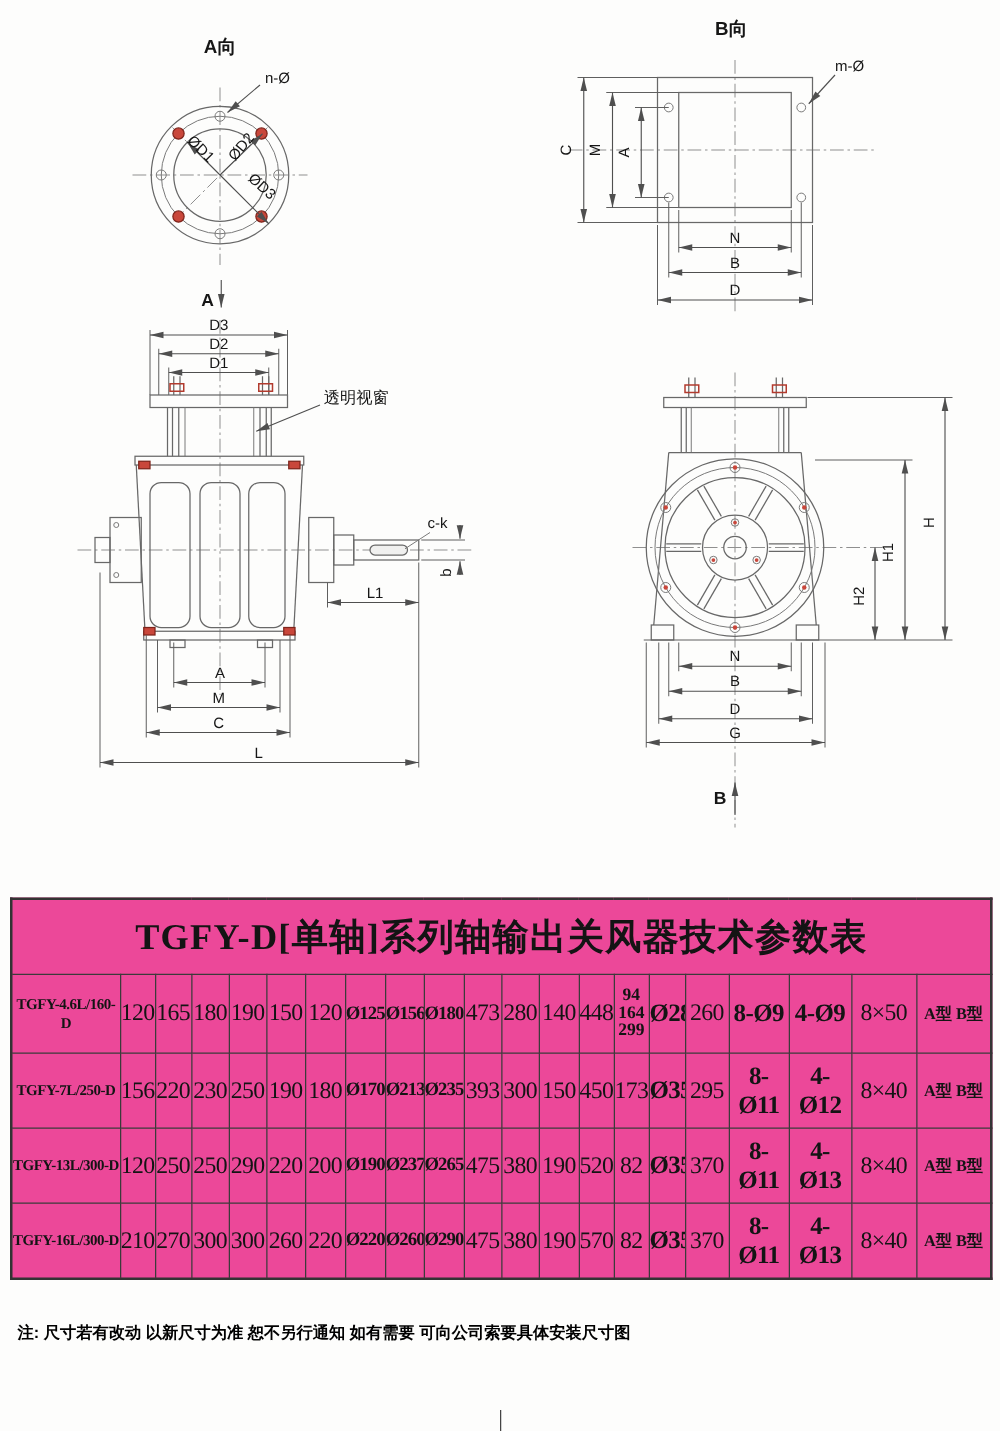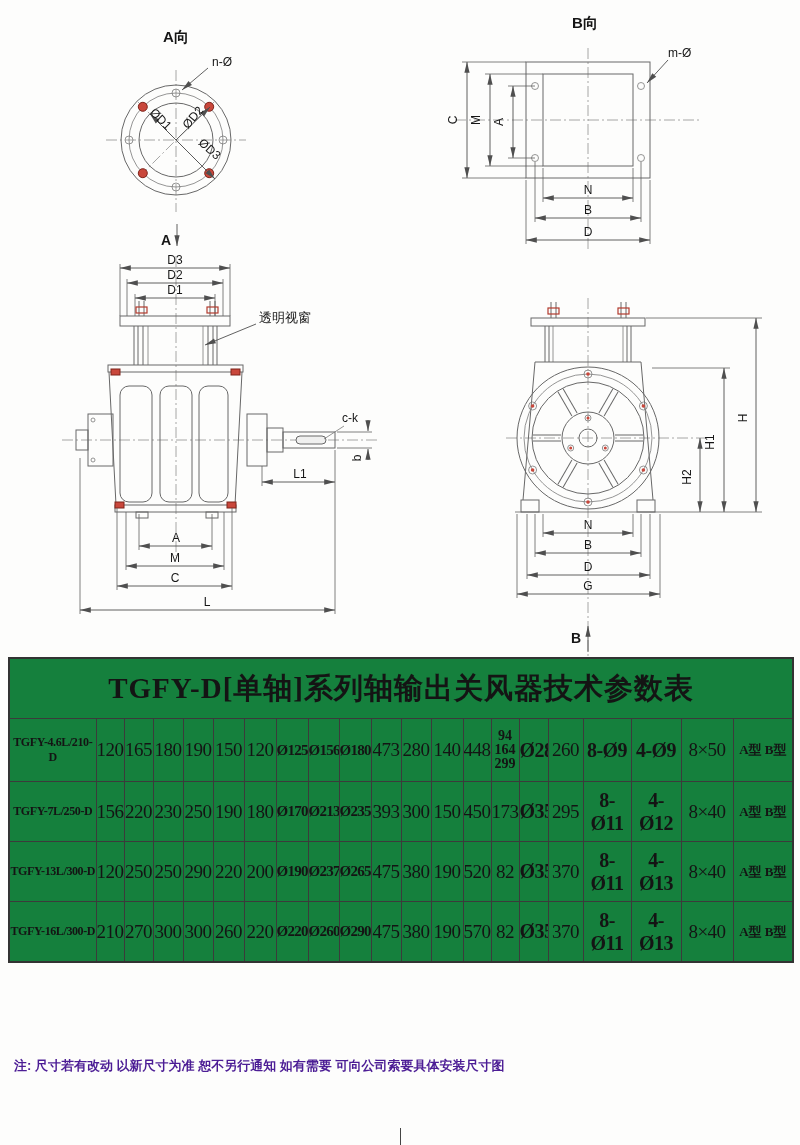--- a/index.html
+++ b/index.html
@@ -15,38 +15,38 @@
   .ln{stroke:#686868;fill:none;stroke-width:1;}
   .lt{stroke:#7a7a7a;fill:none;stroke-width:0.8;}
   .cl{stroke:#8f8f8f;stroke-width:0.8;stroke-dasharray:11 3 2 3;fill:none;}
   .ext{stroke:#5f5f5f;stroke-width:0.8;}
   .dim{stroke:#4f4f4f;stroke-width:0.9;marker-start:url(#ar);marker-end:url(#ar);}
   .ldr{stroke:#4f4f4f;stroke-width:0.9;marker-end:url(#ar);fill:none;}
   .red{fill:#c9473b;stroke:#7e241b;stroke-width:1;}
   .reddot{fill:#c9473b;stroke:none;}
   .rednut{fill:none;stroke:#b23b2e;stroke-width:1.2;}
 
-  .spec{position:absolute;left:8px;top:657px;width:784px;border-collapse:collapse;
-        table-layout:fixed;background:#15803d;border:2px solid #333;}
+  .spec{position:absolute;left:8px;top:718px;width:784px;border-collapse:collapse;
+        table-layout:fixed;background:#ec4899;border:2px solid #333;}
   .spec td,.spec th{border:1px solid #3b3b3b;text-align:center;vertical-align:middle;
         padding:0;font-family:"Liberation Serif",serif;color:#141414;overflow:hidden;}
   .title-cell{height:56px;font-size:29px;font-weight:bold;letter-spacing:1px;}
   .spec th{height:31px;font-size:19px;font-weight:bold;}
   .spec th.small{font-size:14px;}
   .spec td{height:59px;}
   tr.tall td{height:62px;}
   .num{font-size:19px;font-weight:normal;letter-spacing:-0.5px;}
   .dia{font-size:15px;font-weight:bold;letter-spacing:-0.7px;margin-top:31px;}
   .hole{font-size:20px;font-weight:bold;letter-spacing:-0.5px;}
   .model{font-size:12px;font-weight:bold;text-align:left;padding-left:3px;letter-spacing:-0.4px;}
   .rotor{font-size:13px;font-weight:bold;}
   .multi{white-space:pre-line;font-size:14px;font-weight:bold;text-align:left;
          padding-left:3px;line-height:1.02;}
   .note{position:absolute;left:14px;top:1057px;font-size:13px;font-weight:bold;
-        color:#4c1d95;}
+        color:#000000;}
   .fold{position:absolute;left:400px;top:1128px;width:1px;height:17px;background:#444;}
 </style>
 </head>
 <body>
 
 <div class="page">
 
 <svg width="800" height="672" viewBox="0 0 800 672">
   <defs>
     <marker id="ar" viewBox="0 0 10 6" refX="9.5" refY="3" markerWidth="12" markerHeight="7.2" orient="auto-start-reverse" markerUnits="userSpaceOnUse">
@@ -340,21 +340,21 @@
         <col style="width:48px">
         <col style="width:50px">
         <col style="width:52px">
     <col style="width:60px">
   </colgroup>
   <tbody>
   <tr>
     <td class="title-cell" colspan="21">TGFY-D[单轴]系列轴输出关风器技术参数表</td>
   </tr>
   <tr class="tall">
-    <td class="model">TGFY-4.6L/210-D</td>
+    <td class="model">TGFY-4.6L/160-D</td>
     <td class="num">120</td>
     <td class="num">165</td>
     <td class="num">180</td>
     <td class="num">190</td>
     <td class="num">150</td>
     <td class="num">120</td>
     <td class="dia">Ø125</td>
     <td class="dia">Ø156</td>
     <td class="dia">Ø180</td>
     <td class="num">473</td>

